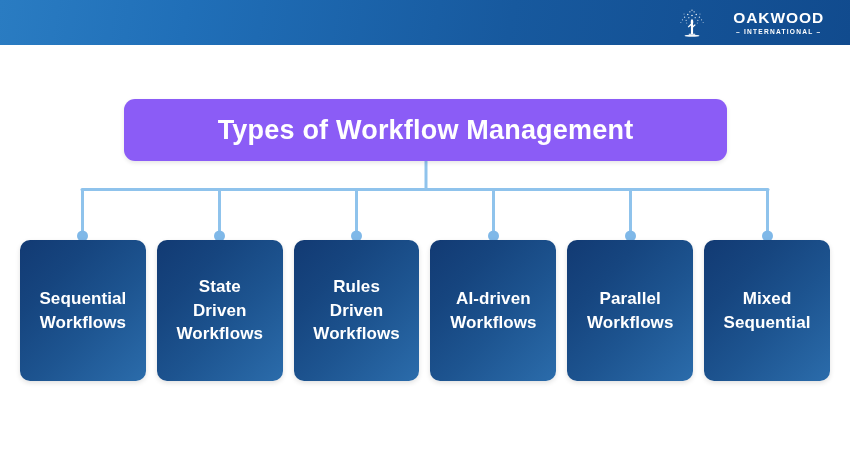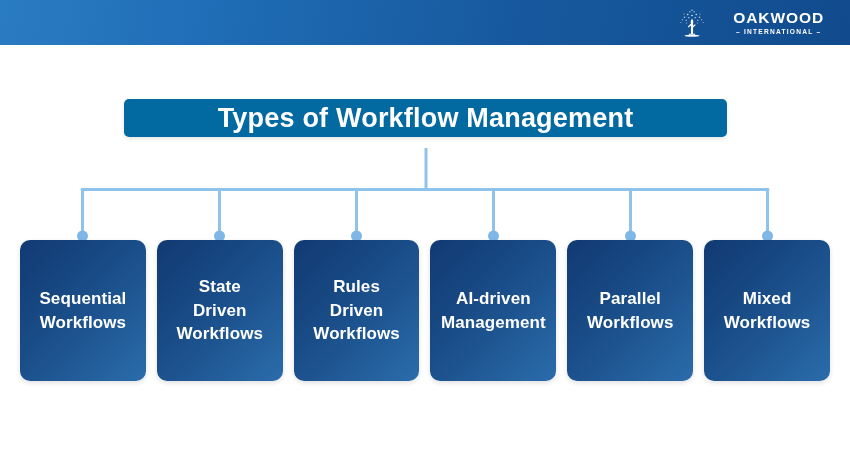--- a/index.html
+++ b/index.html
@@ -60,23 +60,23 @@
     font-weight: bold;
     letter-spacing: 1.25px;
     margin-top: 3px;
     white-space: nowrap;
   }
 
   
   .title-box {
     position: absolute;
     left: 124px; top: 99px;
-    width: 603px; height: 38px;
-    background: #0369a1;
-    border-radius: 5px;
+    width: 603px; height: 62px;
+    background: #8b5cf6;
+    border-radius: 11px;
     display: flex;
     align-items: center;
     justify-content: center;
     box-shadow: 0 2px 4px rgba(0,0,0,0.10);
   }
 
   .title-text {
     color: #ffffff;
     font-size: 27px;
     font-weight: bold;
@@ -204,25 +204,25 @@
 Driven
 Workflows</div>
     </div>
     <div class="node-box">
       <div class="node-label">Rules
 Driven
 Workflows</div>
     </div>
     <div class="node-box">
       <div class="node-label">AI-driven
-Management</div>
+Workflows</div>
     </div>
     <div class="node-box">
       <div class="node-label">Parallel
 Workflows</div>
     </div>
     <div class="node-box">
       <div class="node-label">Mixed
-Workflows</div>
+Sequential</div>
     </div>
   </div>
 
 </div>
 
 </body></html>

